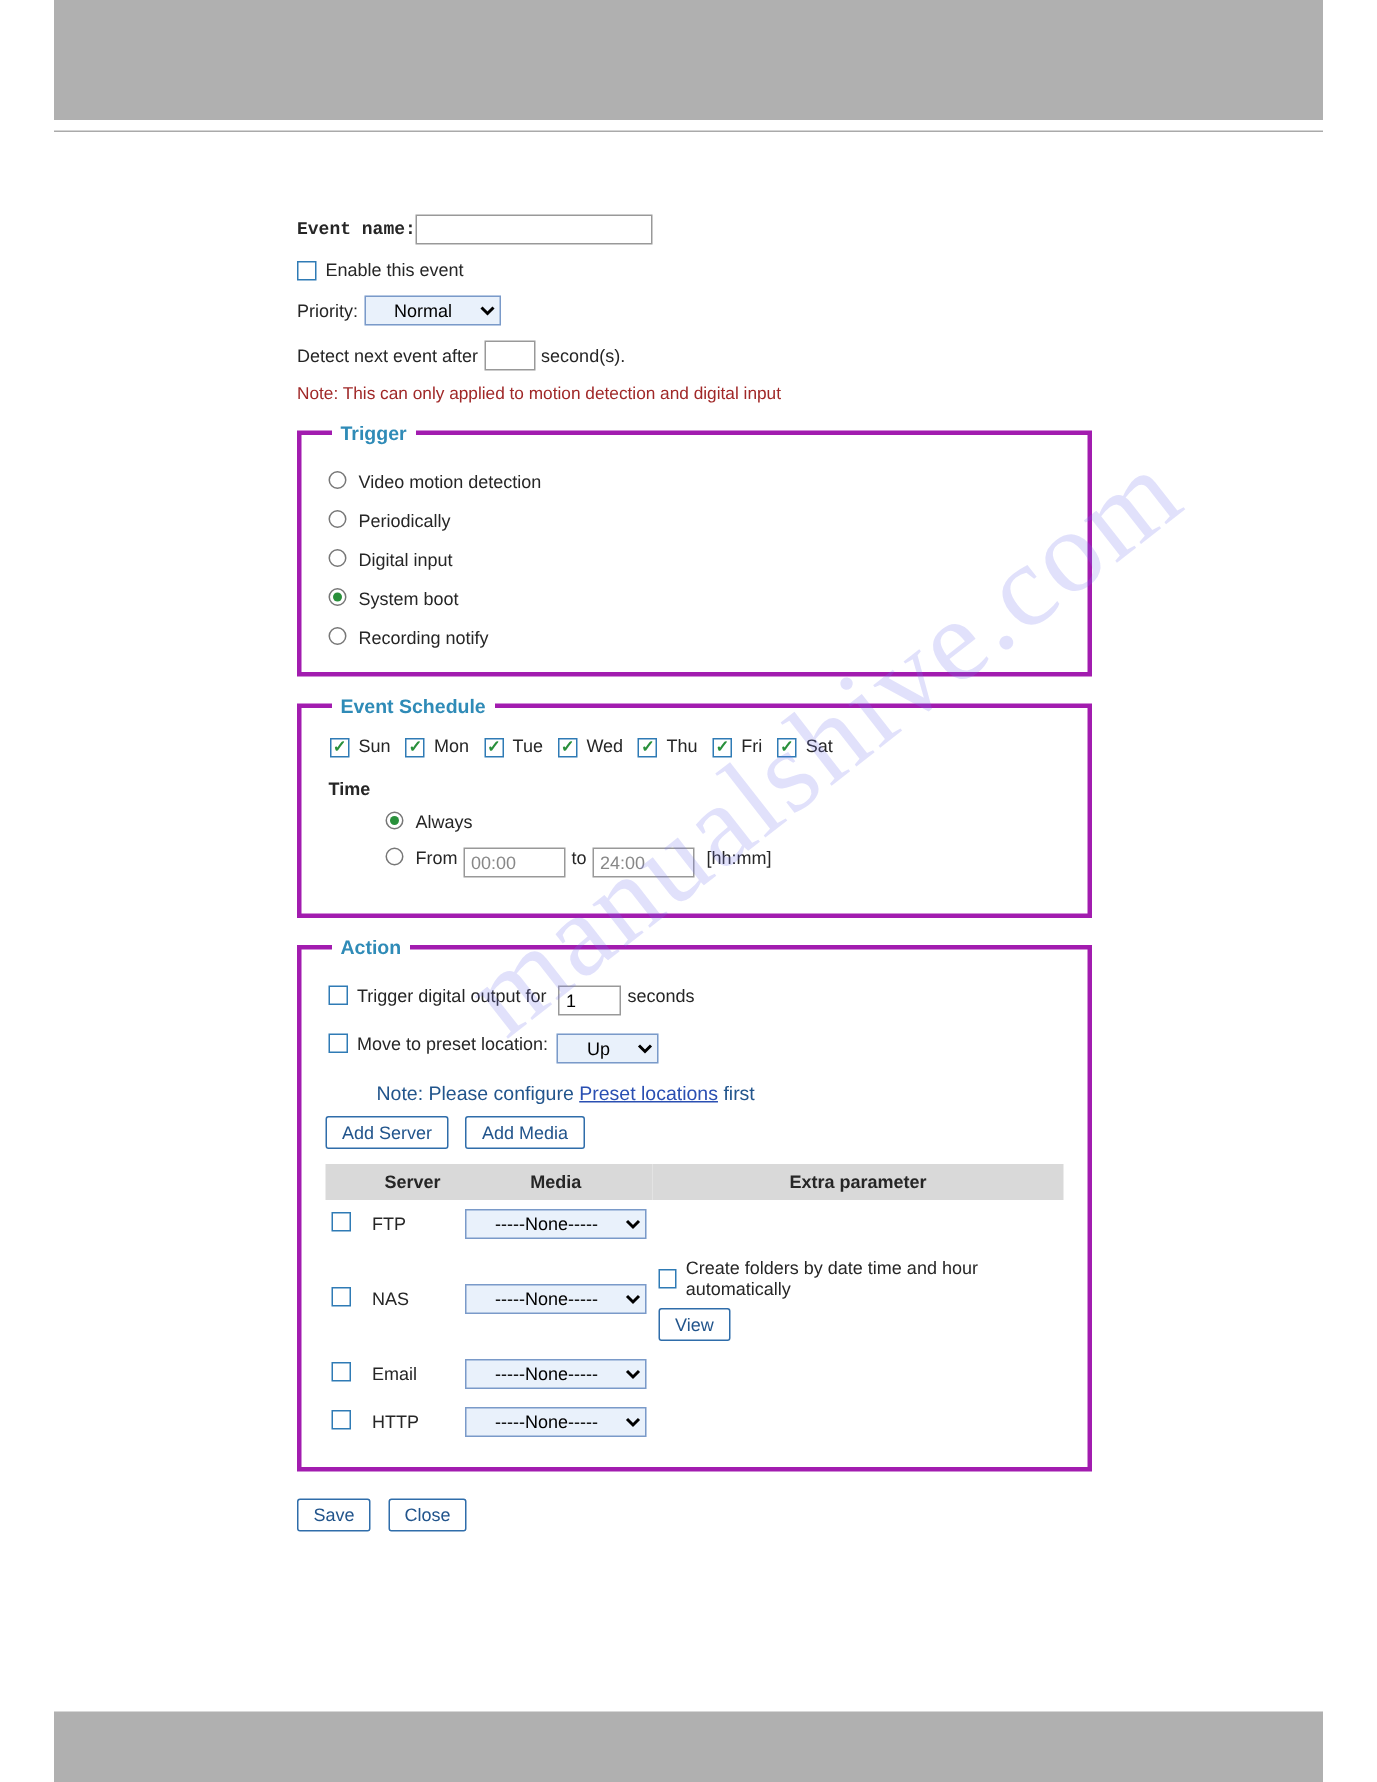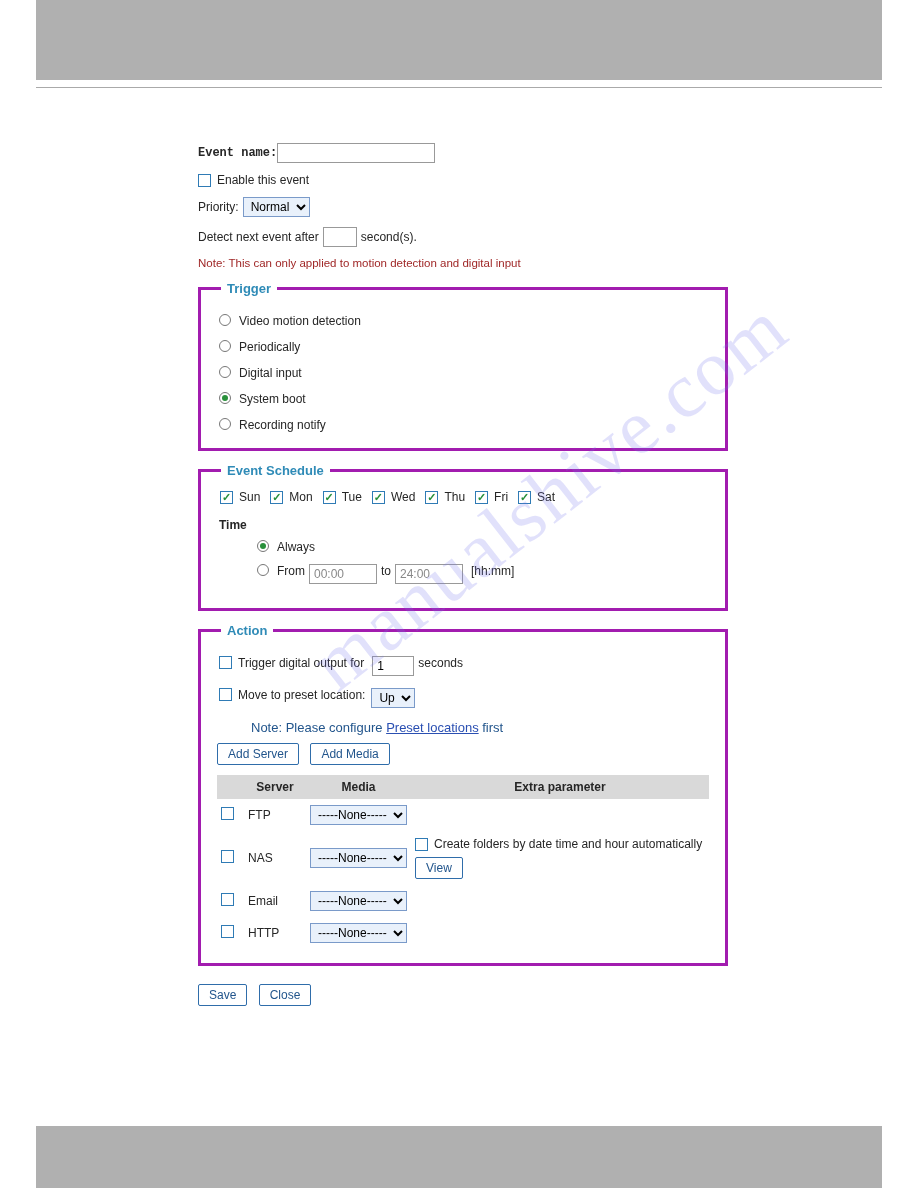--- a/index.html
+++ b/index.html
@@ -8,21 +8,21 @@
   .hr-line { border: none; border-top: 1px solid #aaa; margin: 7px 36px 0 36px; }
   .form-area { margin: 55px 36px 0 198px; width: 530px; }
   .row { margin-bottom: 10px; display: flex; align-items: center; flex-wrap: wrap; }
   label.inline, span.lbl { margin-right: 4px; }
   b { font-weight: bold; font-family: Liberation Mono, monospace; }
   input[type=text].txt { border: 1px solid #999; background: #fff; height: 20px; padding: 0 4px; font-size: 12px; }
   input[type=text].w-name { width: 158px; }
   input[type=text].w-sm { width: 20px; padding-left: 28px; }
   input[type=text].w-tm { width: 68px; color: #888; }
   input[type=text].wtiny { width: 42px; }
-  select.sel { border: 1px solid #7a9ac9; background: #e9f1fb; height: 20px; font-size: 12px; padding: 0 3px; }
+  select.sel { border: 1px solid #7a9ac9; background: #e9f1fb; height: 20px; font-size: 12px; padding: 0 15px; }
   .checkbox-sq { display:inline-flex; width:13px; height:13px; border:1px solid #2f7bb5; background:#fff; margin-right:6px; align-items:center; justify-content:center; font-size:11px; color:#2f7bb5; line-height:1; }
   .checkbox-sq.checked::after { content:"✓"; color:#29903b; font-weight:bold; font-size:11px; }
   .radio-c { display:inline-block; width:12px; height:12px; border:1px solid #777; border-radius:50%; margin-right:8px; position:relative; background:#fff; }
   .radio-c.selected::after { content:""; position:absolute; width:6px; height:6px; background:#29903b; border-radius:50%; top:2px; left:2px; }
   fieldset { border: 3px solid #a21caf; margin: 12px 0 0 0; padding: 12px 16px 14px 16px; }
   legend { color: #2f8bb7; font-weight: bold; font-size: 13px; padding: 0 6px; margin-left: 4px; }
   .opt-row { display:flex; margin: 6px 0 12px 2px; }
   .days-row { display:flex; align-items:center; gap:10px; flex-wrap:wrap; margin-left:3px; }
   .time-hdr { font-weight:bold; margin: 14px 0 8px 2px; }
   .time-sub { margin-left: 40px; }

